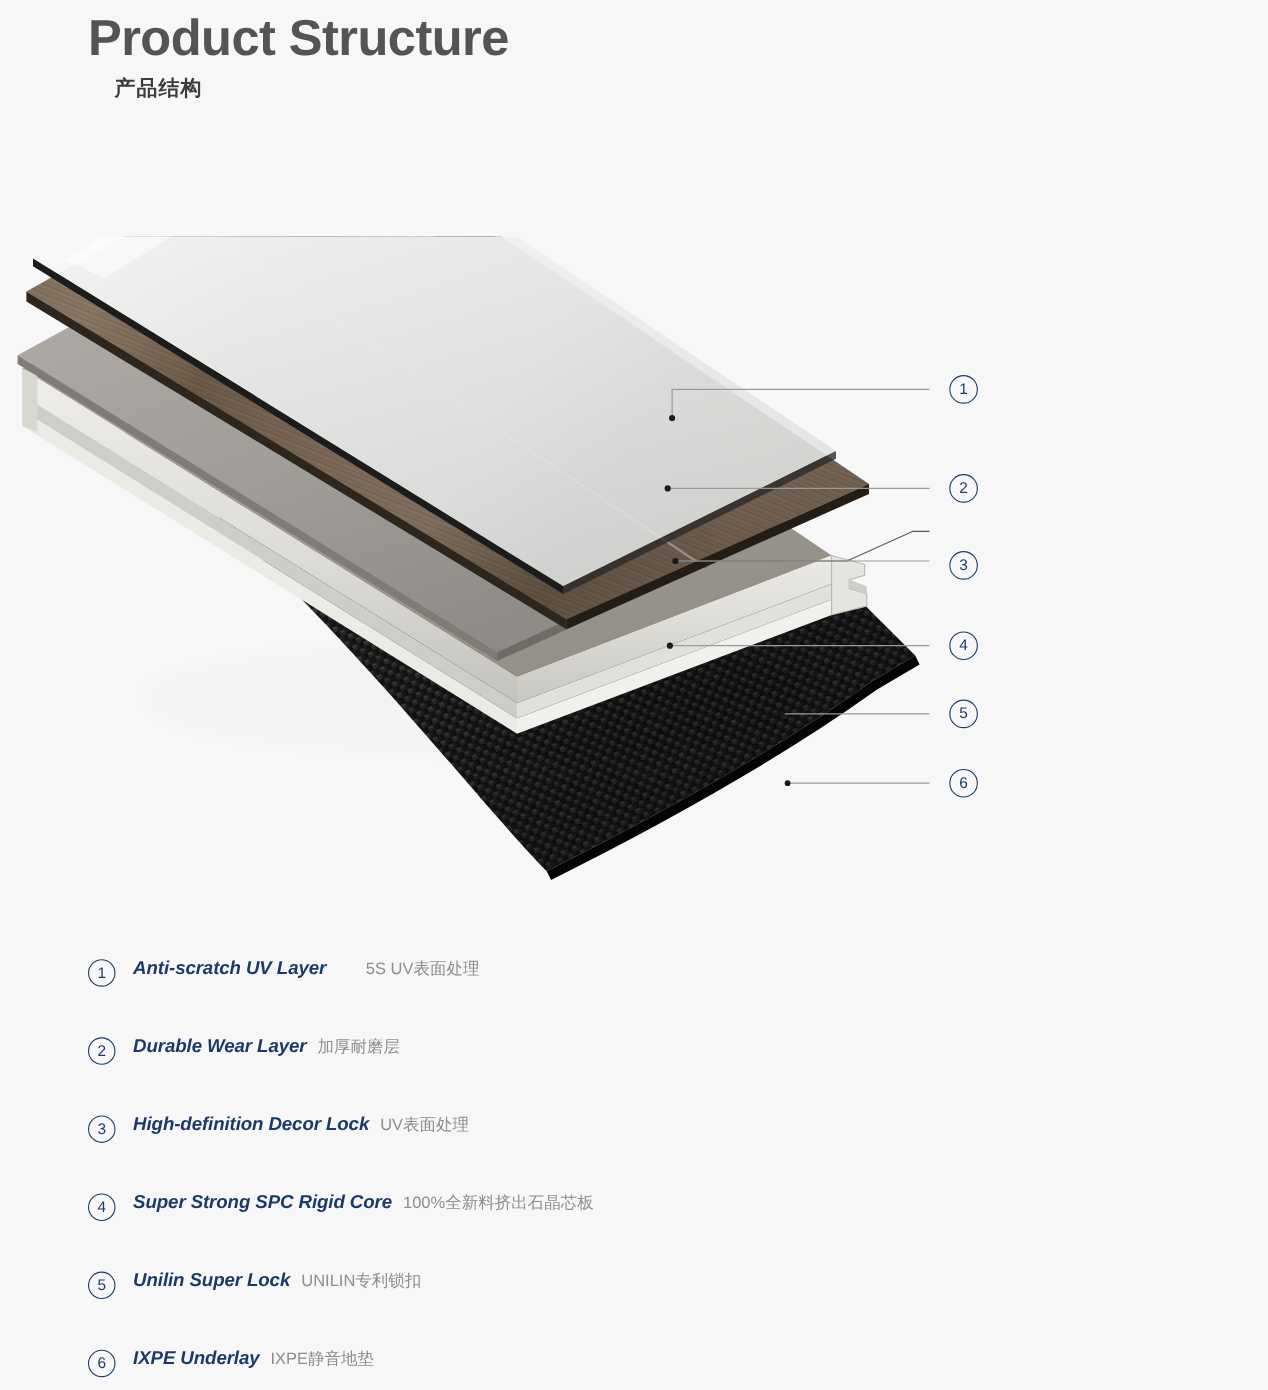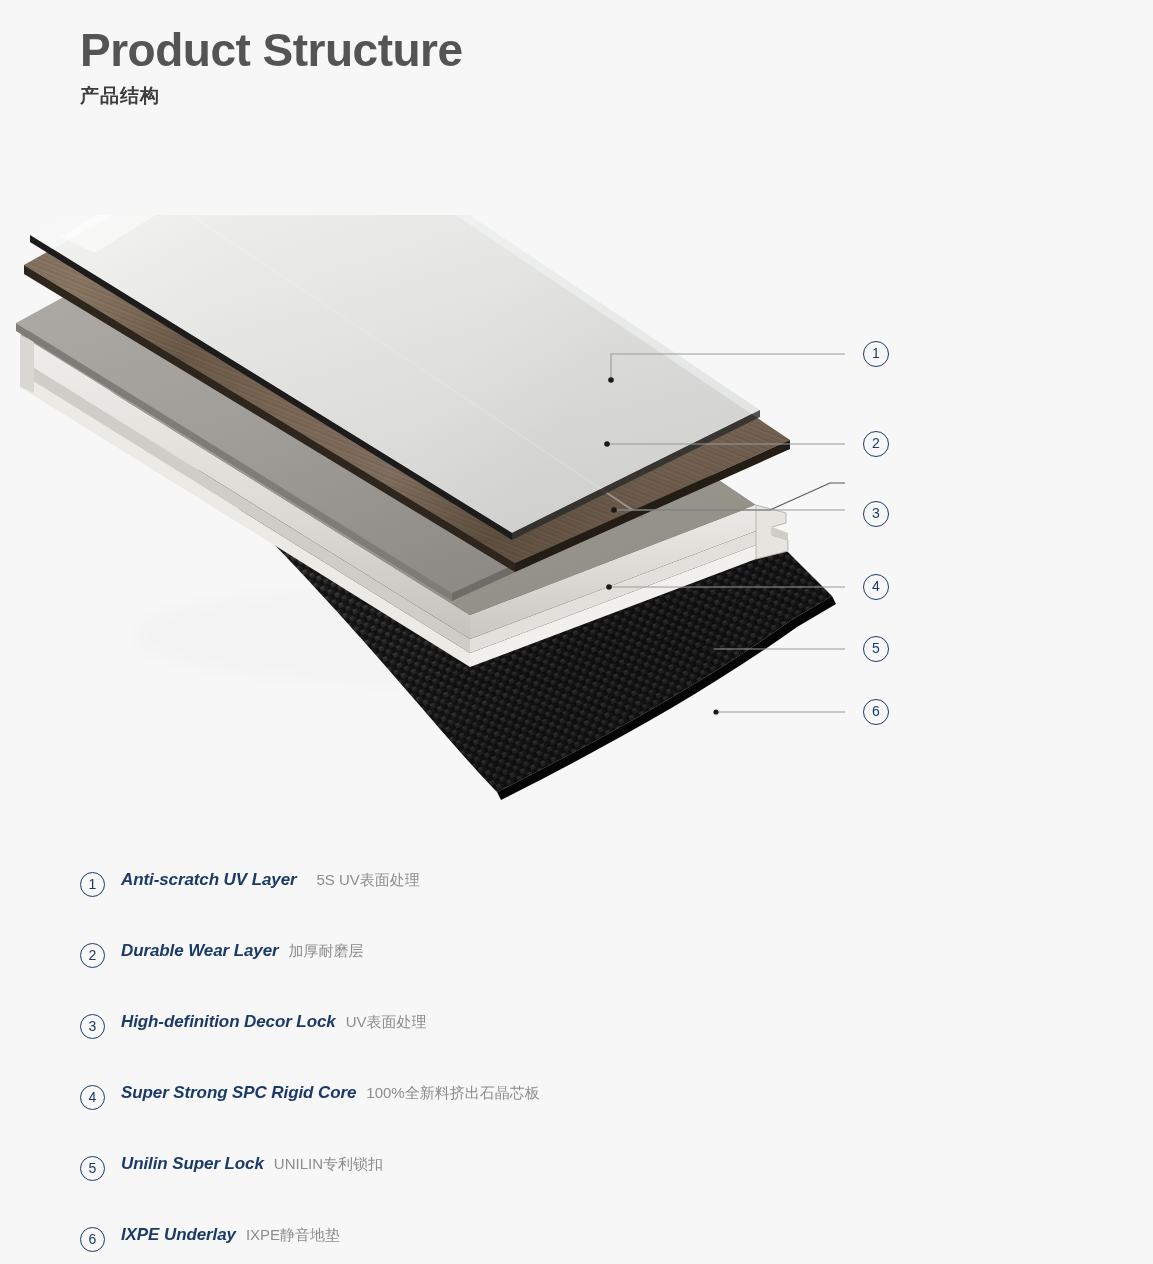--- a/index.html
+++ b/index.html
@@ -7,36 +7,37 @@
   body {
     width: 1153px;
     height: 1264px;
     background: #f7f7f7;
     font-family: "Liberation Sans", "DejaVu Sans", sans-serif;
     position: relative;
     overflow: hidden;
   }
 
   
-  #header { position: absolute; left: 80px; top: 24px; }
+  #header { position: absolute; left: 80px; top: 8px; }
 
   #page-title {
     font-size: 46px;
     font-weight: bold;
     color: #545454;
     letter-spacing: -0.5px;
     line-height: 1.15;
   }
 
   #page-subtitle {
     font-size: 19px;
     font-weight: bold;
     color: #3d3d3d;
     margin-top: 6px;
     letter-spacing: 1px;
+    margin-left: 24px;
   }
 
   
   #diagram {
     position: absolute;
     left: 0;
     top: 215px;
     width: 1153px;
     height: 620px;
   }
@@ -79,21 +80,21 @@
     white-space: nowrap;
     font-style: italic;
   }
 
   .legend-cn {
     font-size: 15px;
     color: #8d8d8d;
     margin-left: 10px;
     white-space: nowrap;
   }
-  .legend-row.wide-gap .legend-cn { margin-left: 20px; }
+  .legend-row.wide-gap .legend-cn { margin-left: 36px; }
 
   
   .callout {
     position: absolute;
     width: 26px;
     height: 26px;
     border: 1.6px solid #1b3a68;
     border-radius: 50%;
     color: #1b3a68;
     font-size: 14px;

